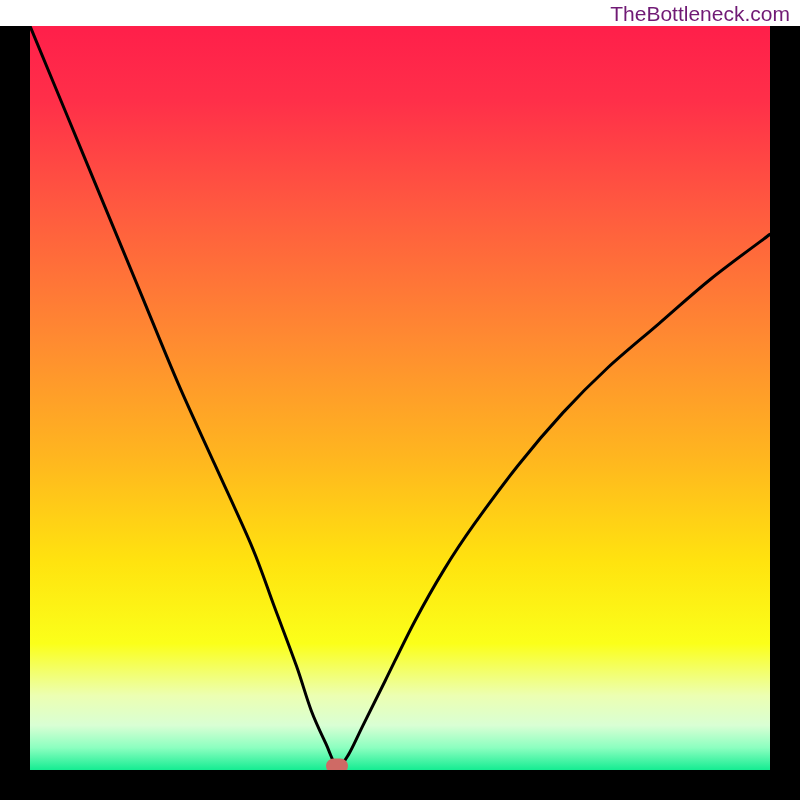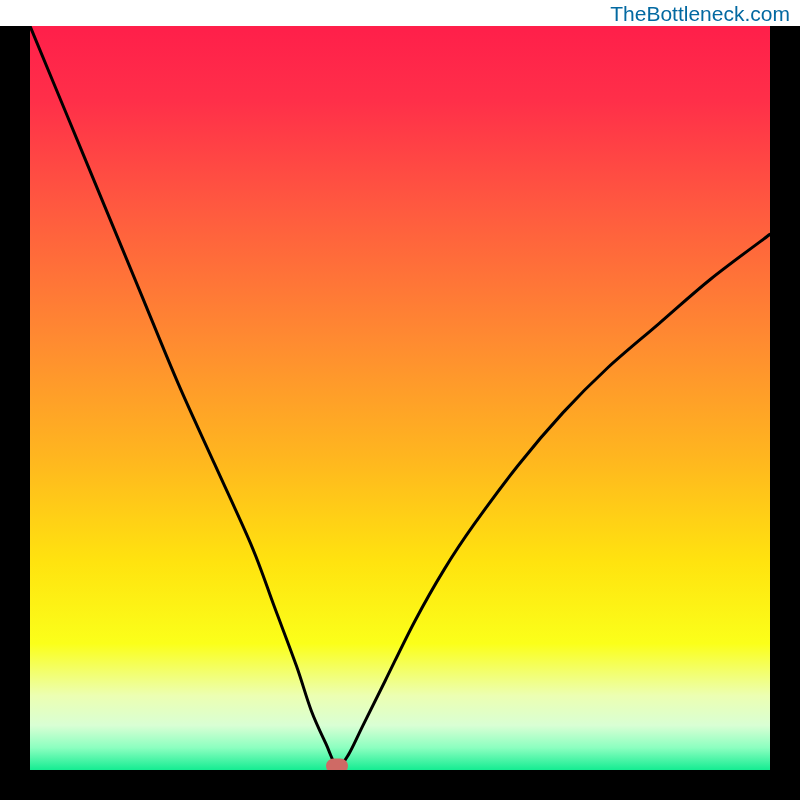--- a/index.html
+++ b/index.html
@@ -9,21 +9,21 @@
     width: 800px;
     height: 800px;
     overflow: hidden;
     position: relative;
     font-family: Arial, sans-serif;
   }
   .watermark {
     position: absolute;
     top: 2px;
     right: 10px;
-    color: #0369a1;
+    color: #701a75;
     font-size: 21px;
     z-index: 10;
   }
   .chart-outer {
     position: absolute;
     top: 26px;
     left: 0;
     width: 800px;
     height: 774px;
   }

